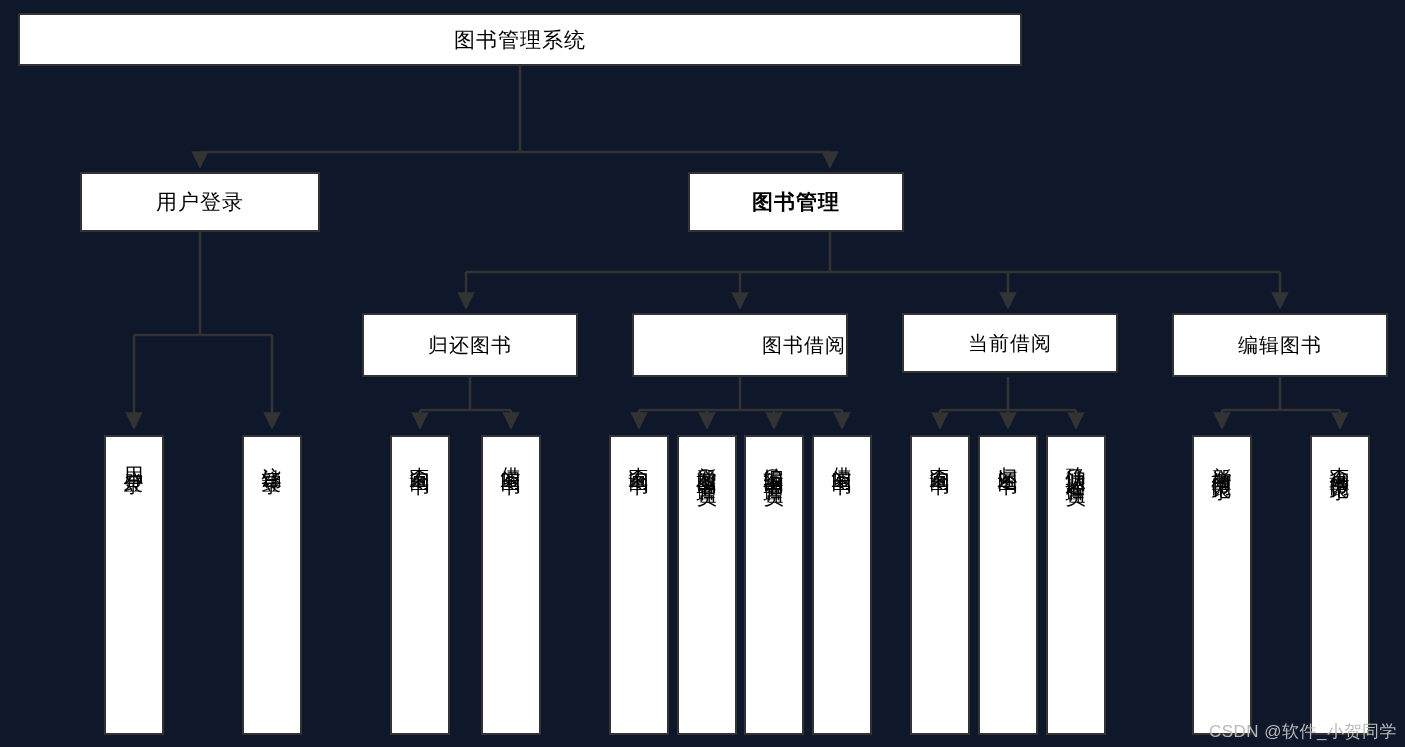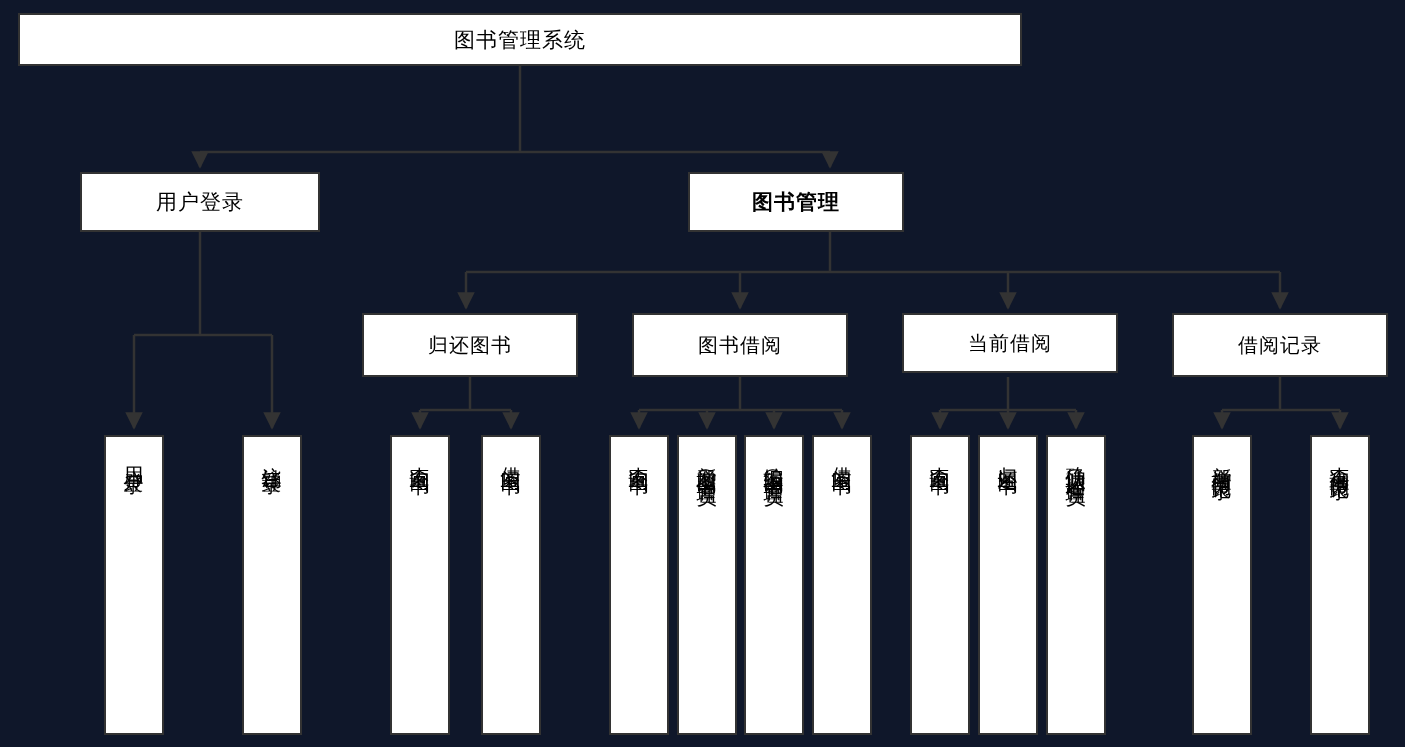--- a/index.html
+++ b/index.html
@@ -134,28 +134,28 @@
   <div class="node level1" style="left:80px; top:172px; width:240px; height:60px;">
     <span class="htext">用户登录</span>
   </div>
   <div class="node level1" style="left:688px; top:172px; width:216px; height:60px;font-weight:bold;">
     <span class="htext">图书管理</span>
   </div>
 
   <div class="node level2" style="left:362px; top:313px; width:216px; height:64px;">
     <span class="htext">归还图书</span>
   </div>
-  <div class="node level2" style="left:632px; top:313px; width:216px; height:64px;">
+  <div class="node level2" style="left:632px; top:313px; width:216px; height:64px;justify-content:flex-end;">
     <span class="htext">图书借阅</span>
   </div>
   <div class="node level2" style="left:902px; top:313px; width:216px; height:60px;">
     <span class="htext">当前借阅</span>
   </div>
   <div class="node level2" style="left:1172px; top:313px; width:216px; height:64px;">
-    <span class="htext">借阅记录</span>
+    <span class="htext">编辑图书</span>
   </div>
 
   <div class="node leaf" style="left:104px; top:435px; width:60px; height:300px;">
     <span class="vtext">用户登录</span>
   </div>
   <div class="node leaf" style="left:242px; top:435px; width:60px; height:300px;">
     <span class="vtext">注销登录</span>
   </div>
 
   <div class="node leaf" style="left:390px; top:435px; width:60px; height:300px;">
@@ -188,14 +188,15 @@
     <span class="vtext">确认归还（管理员）</span>
   </div>
 
   <div class="node leaf" style="left:1192px; top:435px; width:60px; height:300px;">
     <span class="vtext">新增借阅记录</span>
   </div>
   <div class="node leaf" style="left:1310px; top:435px; width:60px; height:300px;">
     <span class="vtext">查询借阅记录</span>
   </div>
 
+  <div id="watermark">CSDN @软件_小贺同学</div>
 
 </div>
 
 </body></html>

